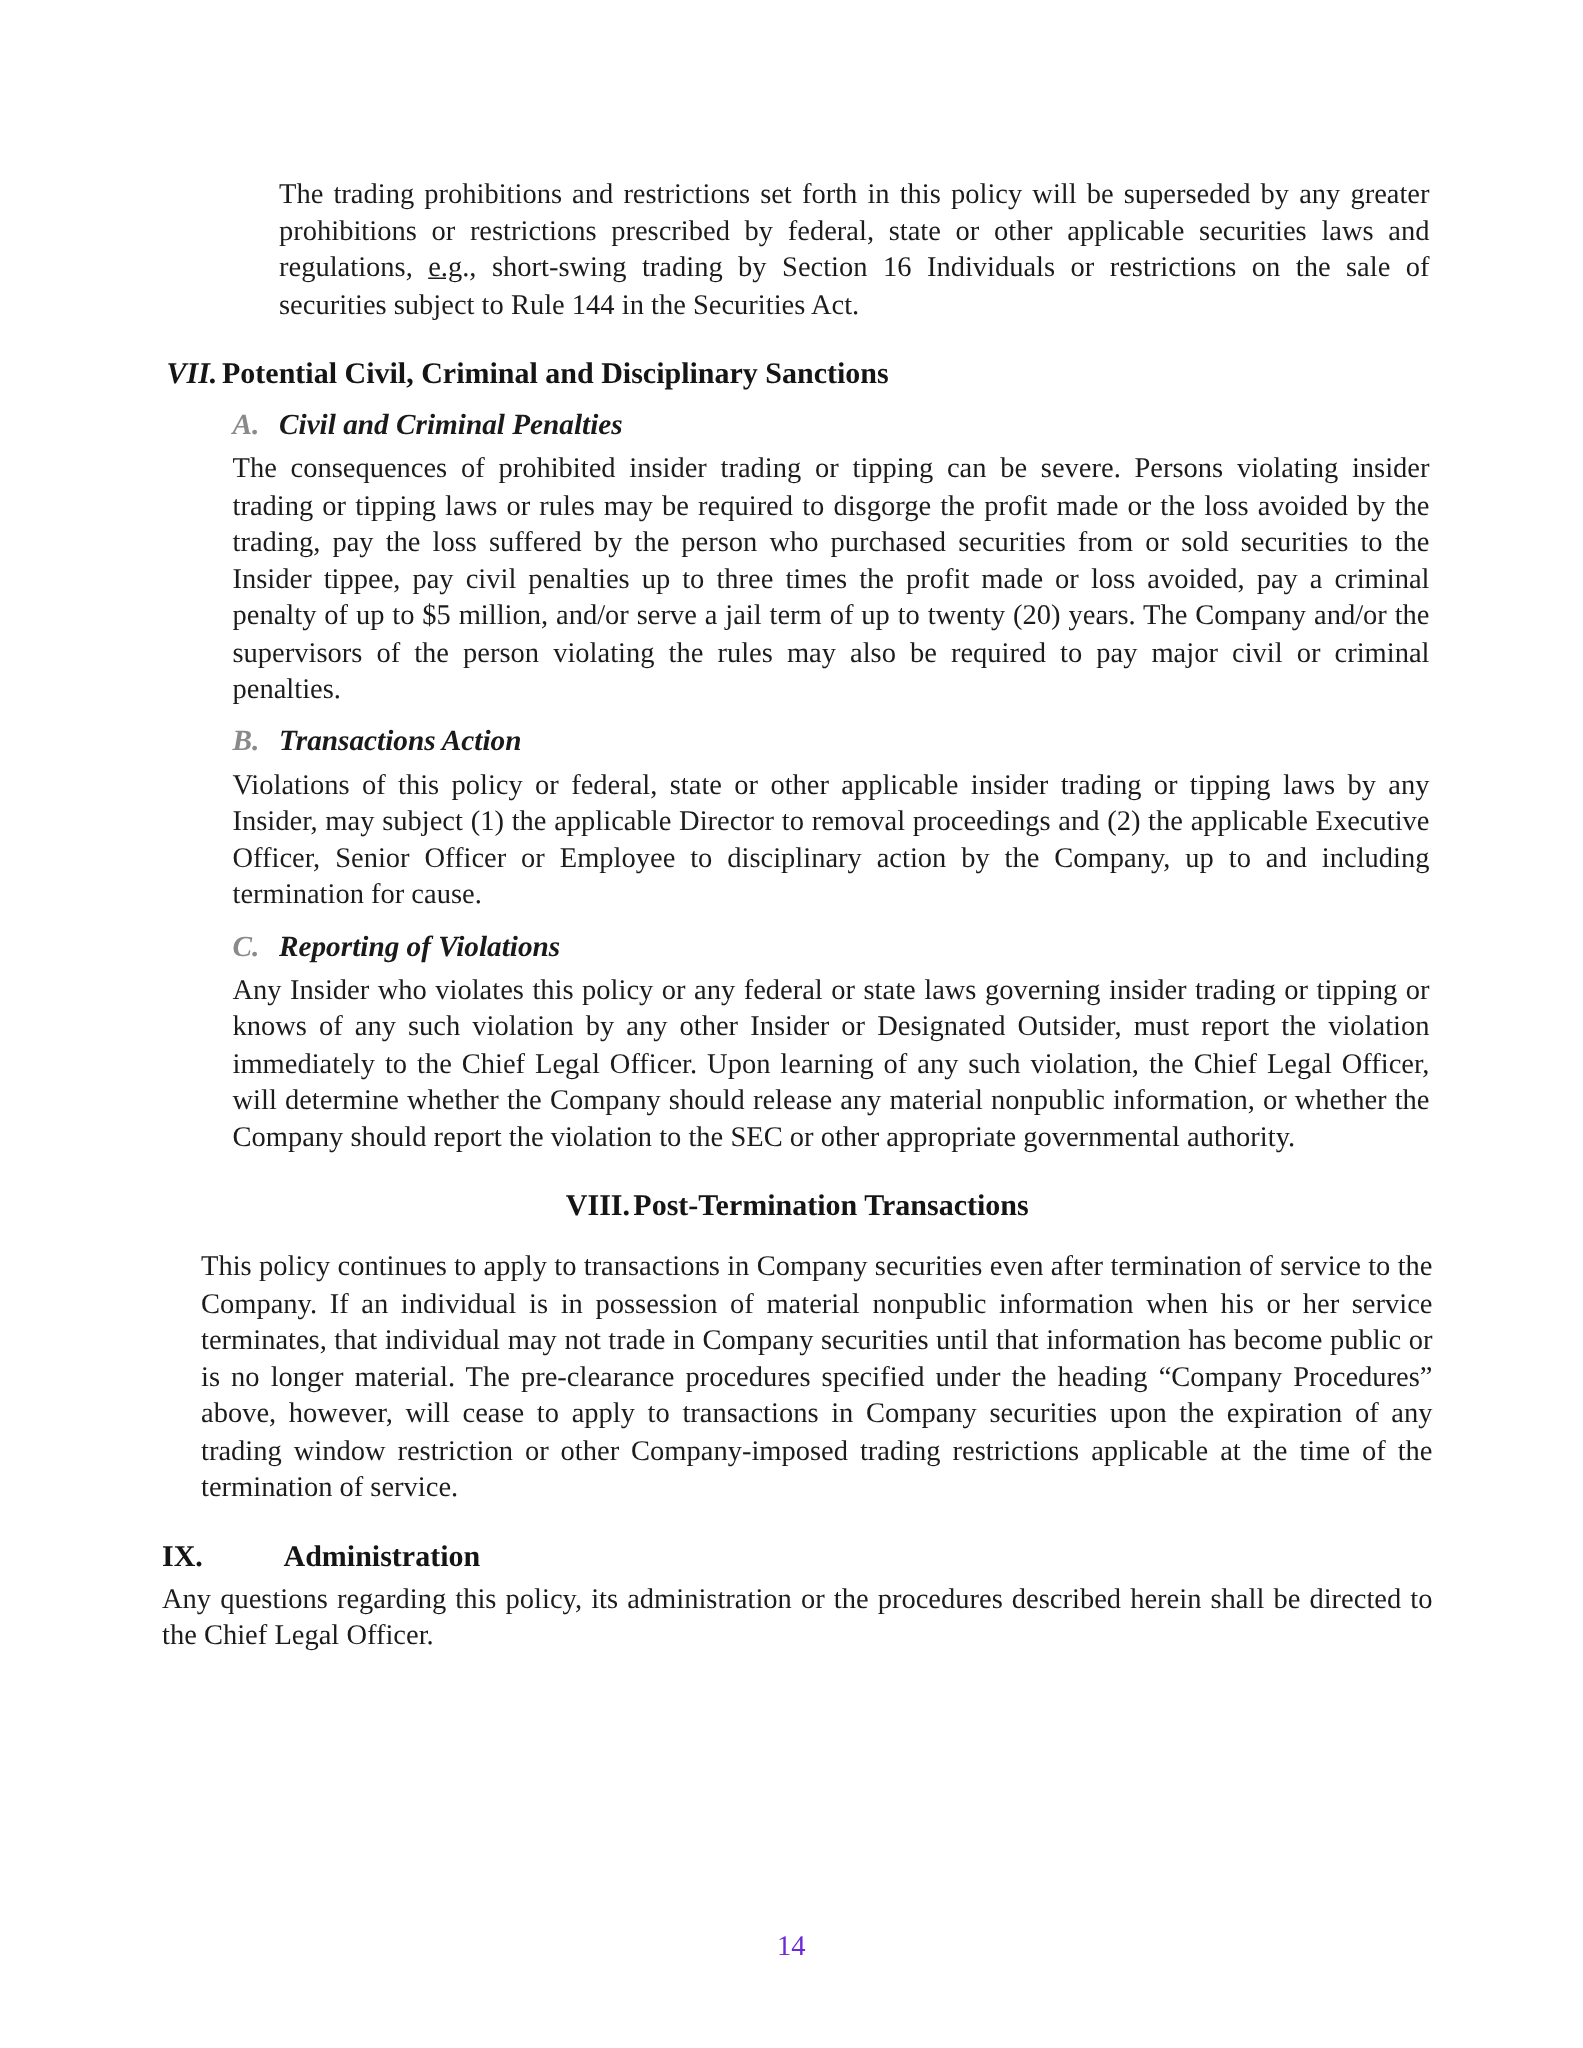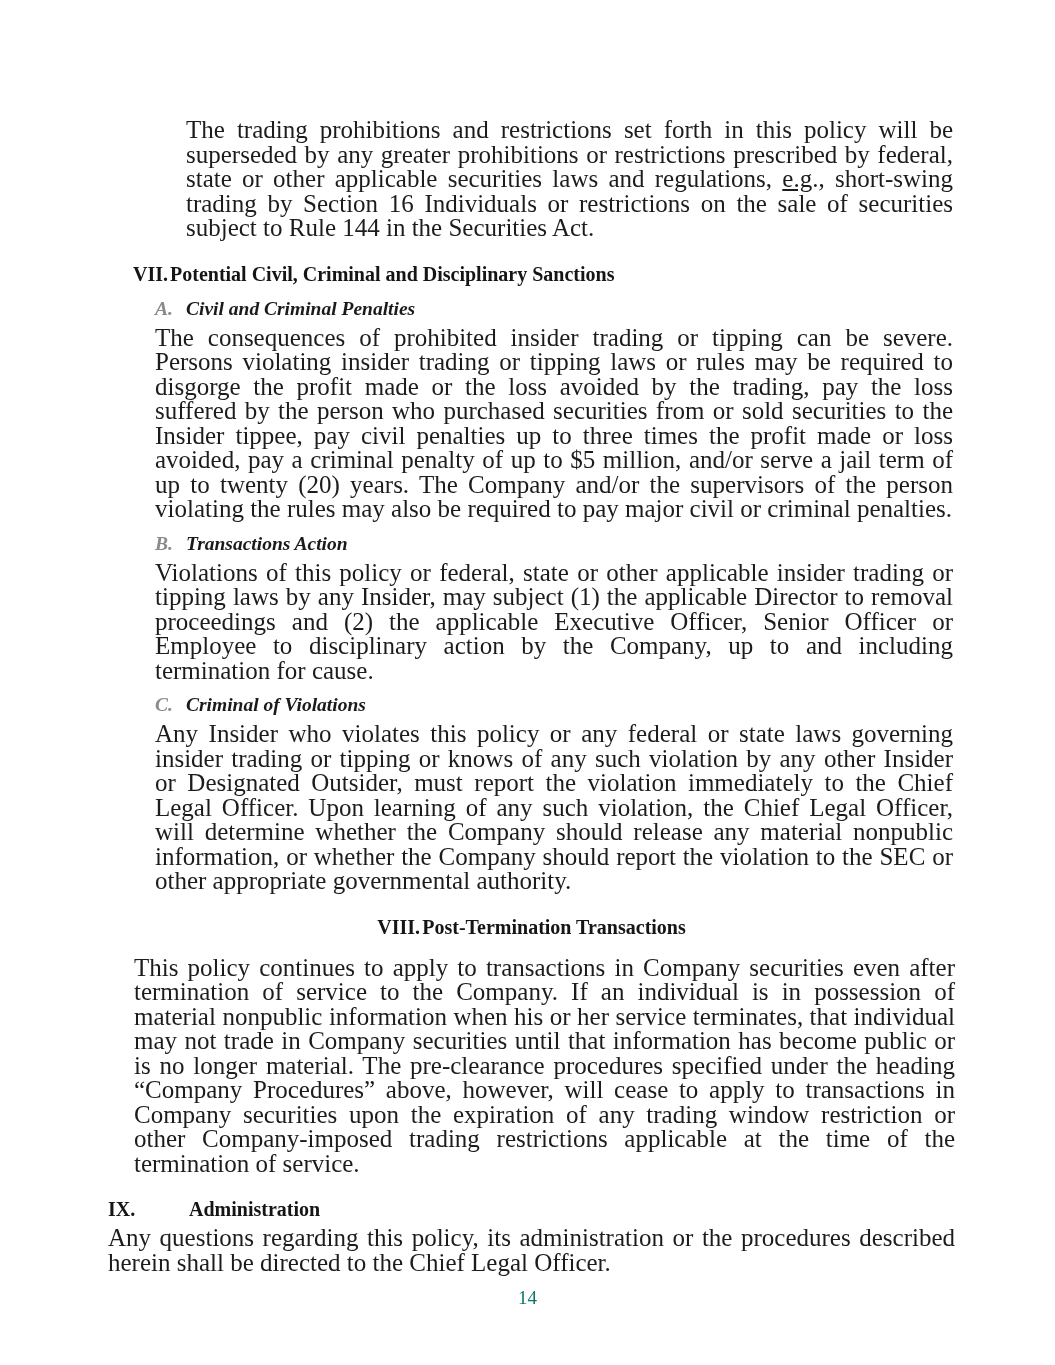--- a/index.html
+++ b/index.html
@@ -14,39 +14,39 @@
   .page {
     position: absolute; inset: 0;
     background: #ffffff;
   }
   .content {
     position: absolute;
     left: 108px; top: 118px;
     width: 847px;
   }
   p.body {
-    font-size: 25px;
+    font-size: 19px;
     line-height: 24.5px;
     text-align: justify;
   }
   
   .intro { margin-left: 78px; width: 767px; }
   .intro p.body + p.body { margin-top: 13px; }
   .u { text-decoration: underline; }
 
   
   .sec-head {
     display: flex;
     font-weight: bold;
     font-size: 20px;
     line-height: 26px;
     color: #151515;
   }
   .sec-head.vii { margin-top: 20px; }
-  .sec-head.vii .lbl { margin-left: 25px; min-width: 37px; }
+  .sec-head.vii .lbl { margin-left: 3px; min-width: 37px; font-style: italic; }
   .sec-head.viii { margin-top: 20px; justify-content: center; }
   .sec-head.ix { margin-top: 20px; gap: 36px; }
   .sec-head .lbl { min-width: 45px; }
 
   
   .sub { margin-left: 47px; width: 798px; }
   .sub-head {
     display: flex;
     font-weight: bold;
     font-style: italic;
@@ -60,21 +60,21 @@
 
   .full-body-viii { margin-top: 16px; margin-left: 26px; }
   .full-body-ix { margin-top: 4px; }
 
   .pagenum {
     position: absolute;
     top: 1287px; left: 0;
     width: 100%;
     text-align: center;
     font-size: 19px;
-    color: #0f766e;
+    color: #6d28d9;
   }
 </style>
 </head>
 <body>
 
 <div class="page">
   <div class="content">
 
     <div class="intro">
       <p class="body"><span>The trading prohibitions and restrictions set forth in this policy will be superseded by any greater prohibitions or restrictions prescribed by federal, state or other applicable securities laws and regulations, </span><span class="u">e.g</span><span>., short-swing trading by Section 16 Individuals or restrictions on the sale of securities subject to Rule 144 in the Securities Act.</span></p>
@@ -97,21 +97,21 @@
       <div class="sub-head">
         <span class="lbl">B.</span>
         <span>Transactions Action</span>
       </div>
       <p class="body">Violations of this policy or federal, state or other applicable insider trading or tipping laws by any Insider, may subject (1) the applicable Director to removal proceedings and (2) the applicable Executive Officer, Senior Officer or Employee to disciplinary action by the Company, up to and including termination for cause.</p>
     </div>
 
     <div class="sub">
       <div class="sub-head">
         <span class="lbl">C.</span>
-        <span>Criminal of Violations</span>
+        <span>Reporting of Violations</span>
       </div>
       <p class="body">Any Insider who violates this policy or any federal or state laws governing insider trading or tipping or knows of any such violation by any other Insider or Designated Outsider, must report the violation immediately to the Chief Legal Officer. Upon learning of any such violation, the Chief Legal Officer, will determine whether the Company should release any material nonpublic information, or whether the Company should report the violation to the SEC or other appropriate governmental authority.</p>
     </div>
 
     <div class="sec-head viii">
       <span class="lbl">VIII.</span>
       <span>Post-Termination Transactions</span>
     </div>
     <p class="body full-body-viii">This policy continues to apply to transactions in Company securities even after termination of service to the Company. If an individual is in possession of material nonpublic information when his or her service terminates, that individual may not trade in Company securities until that information has become public or is no longer material. The pre-clearance procedures specified under the heading “Company Procedures” above, however, will cease to apply to transactions in Company securities upon the expiration of any trading window restriction or other Company-imposed trading restrictions applicable at the time of the termination of service.</p>
 

